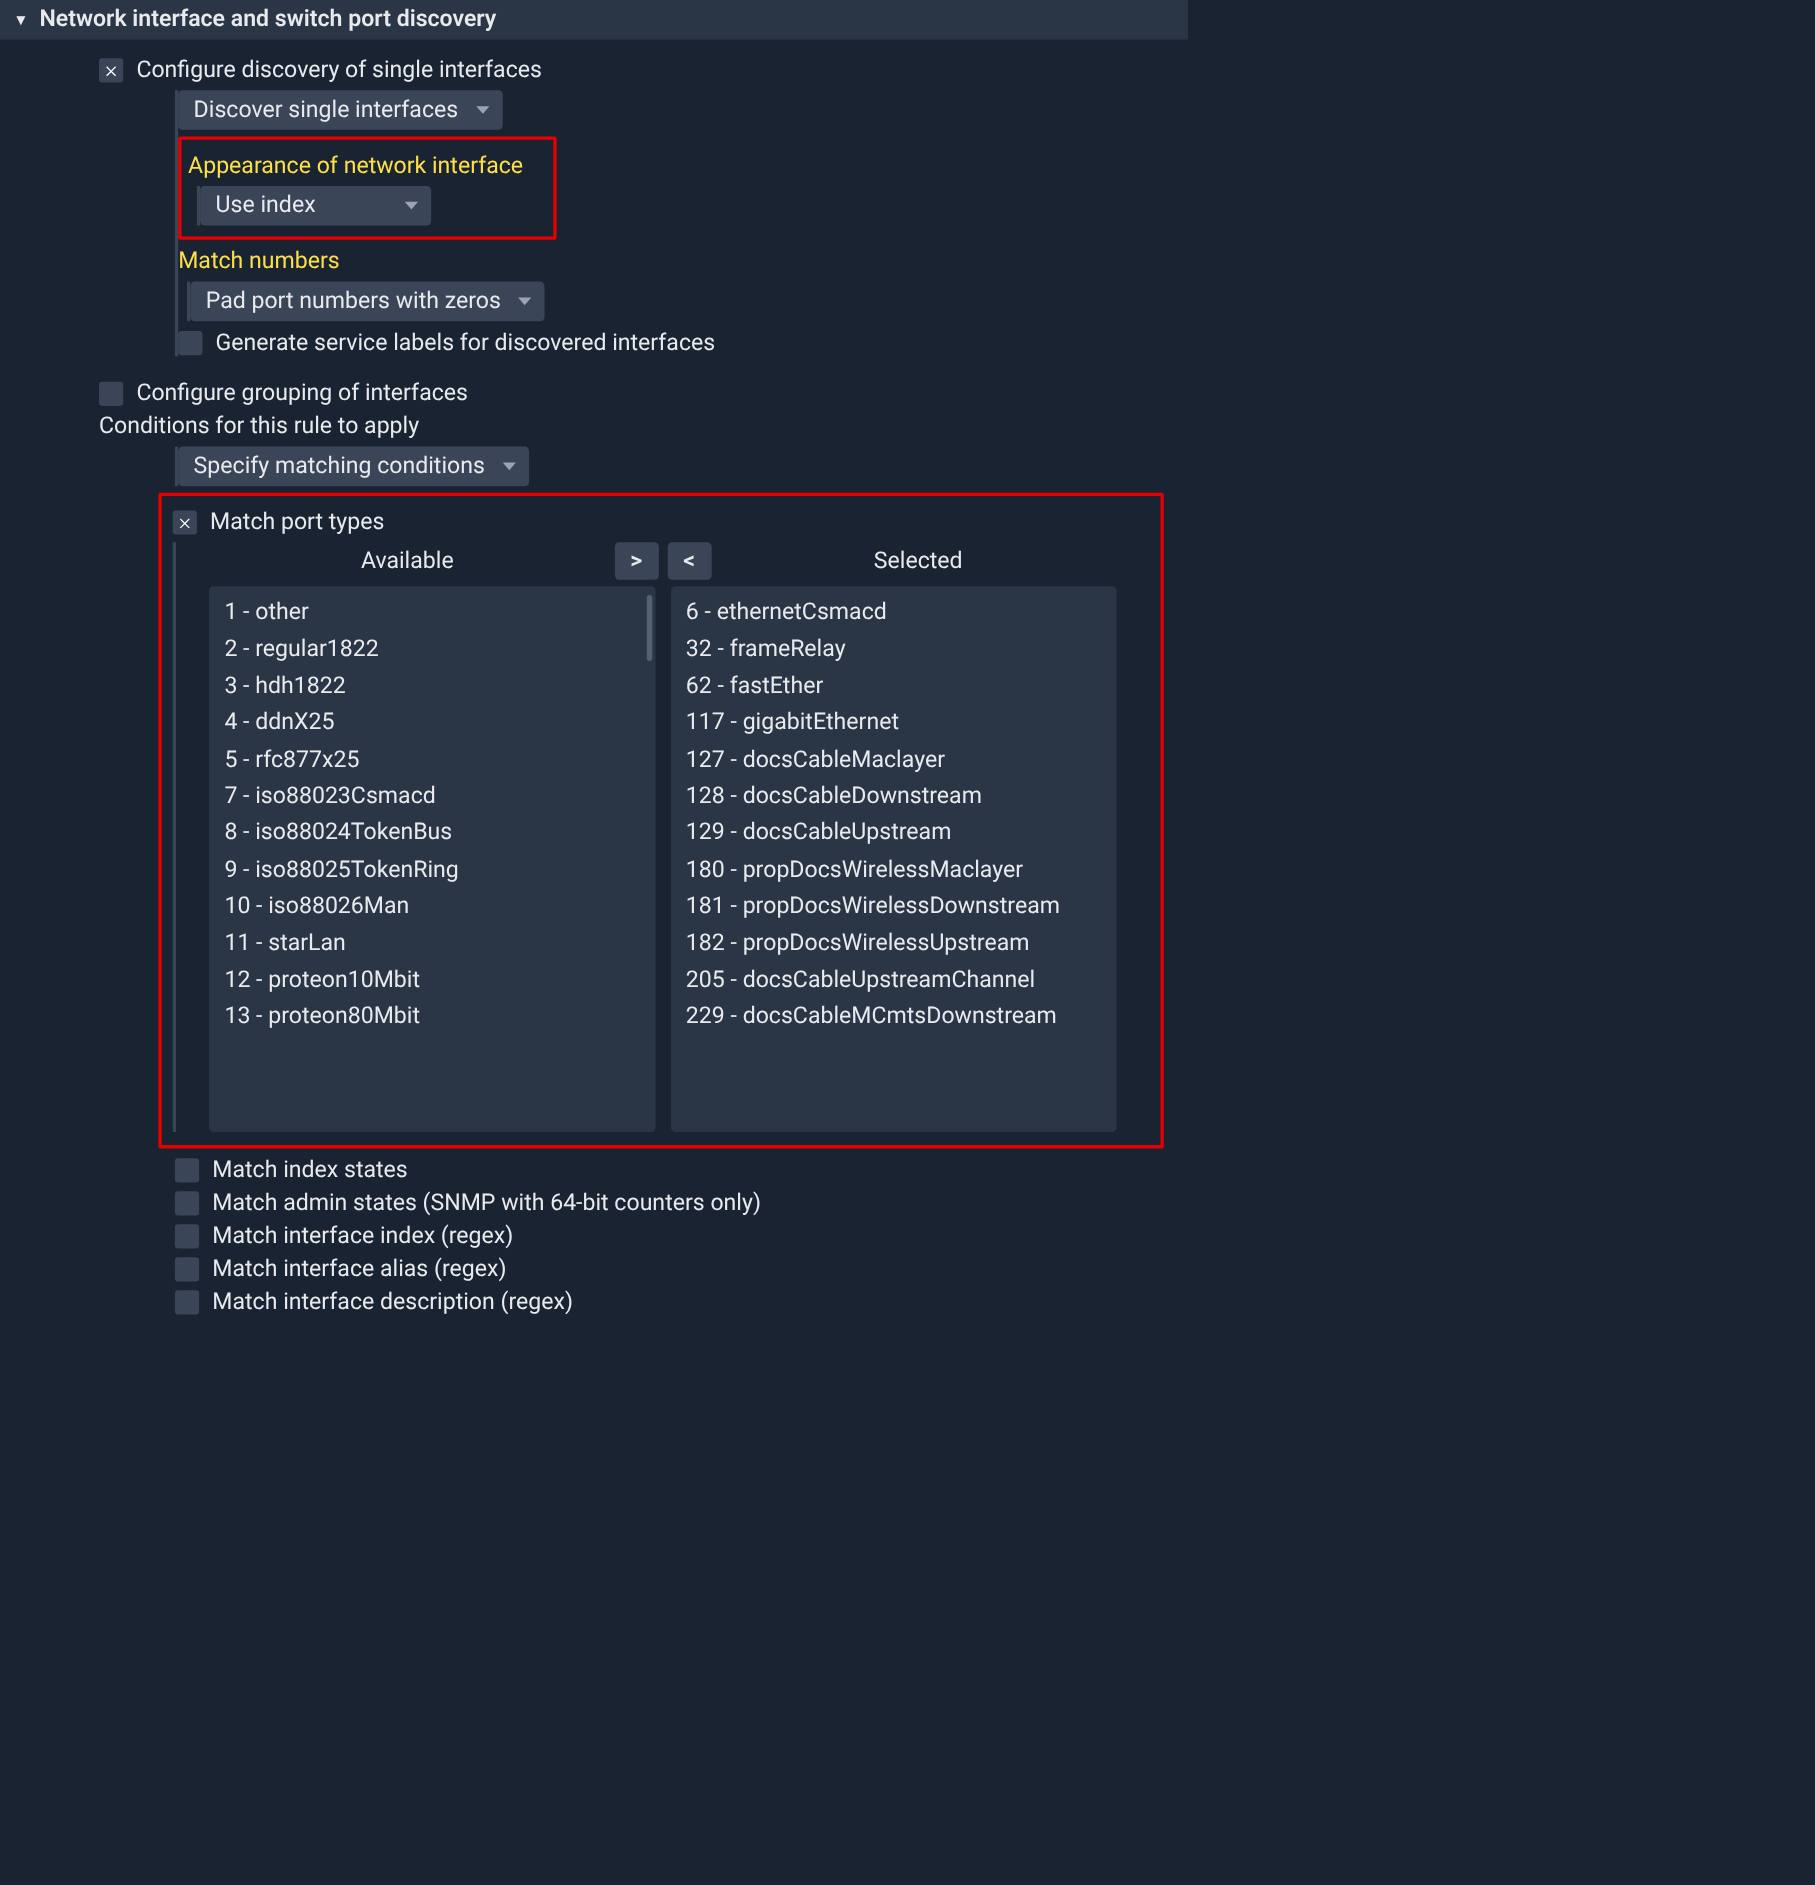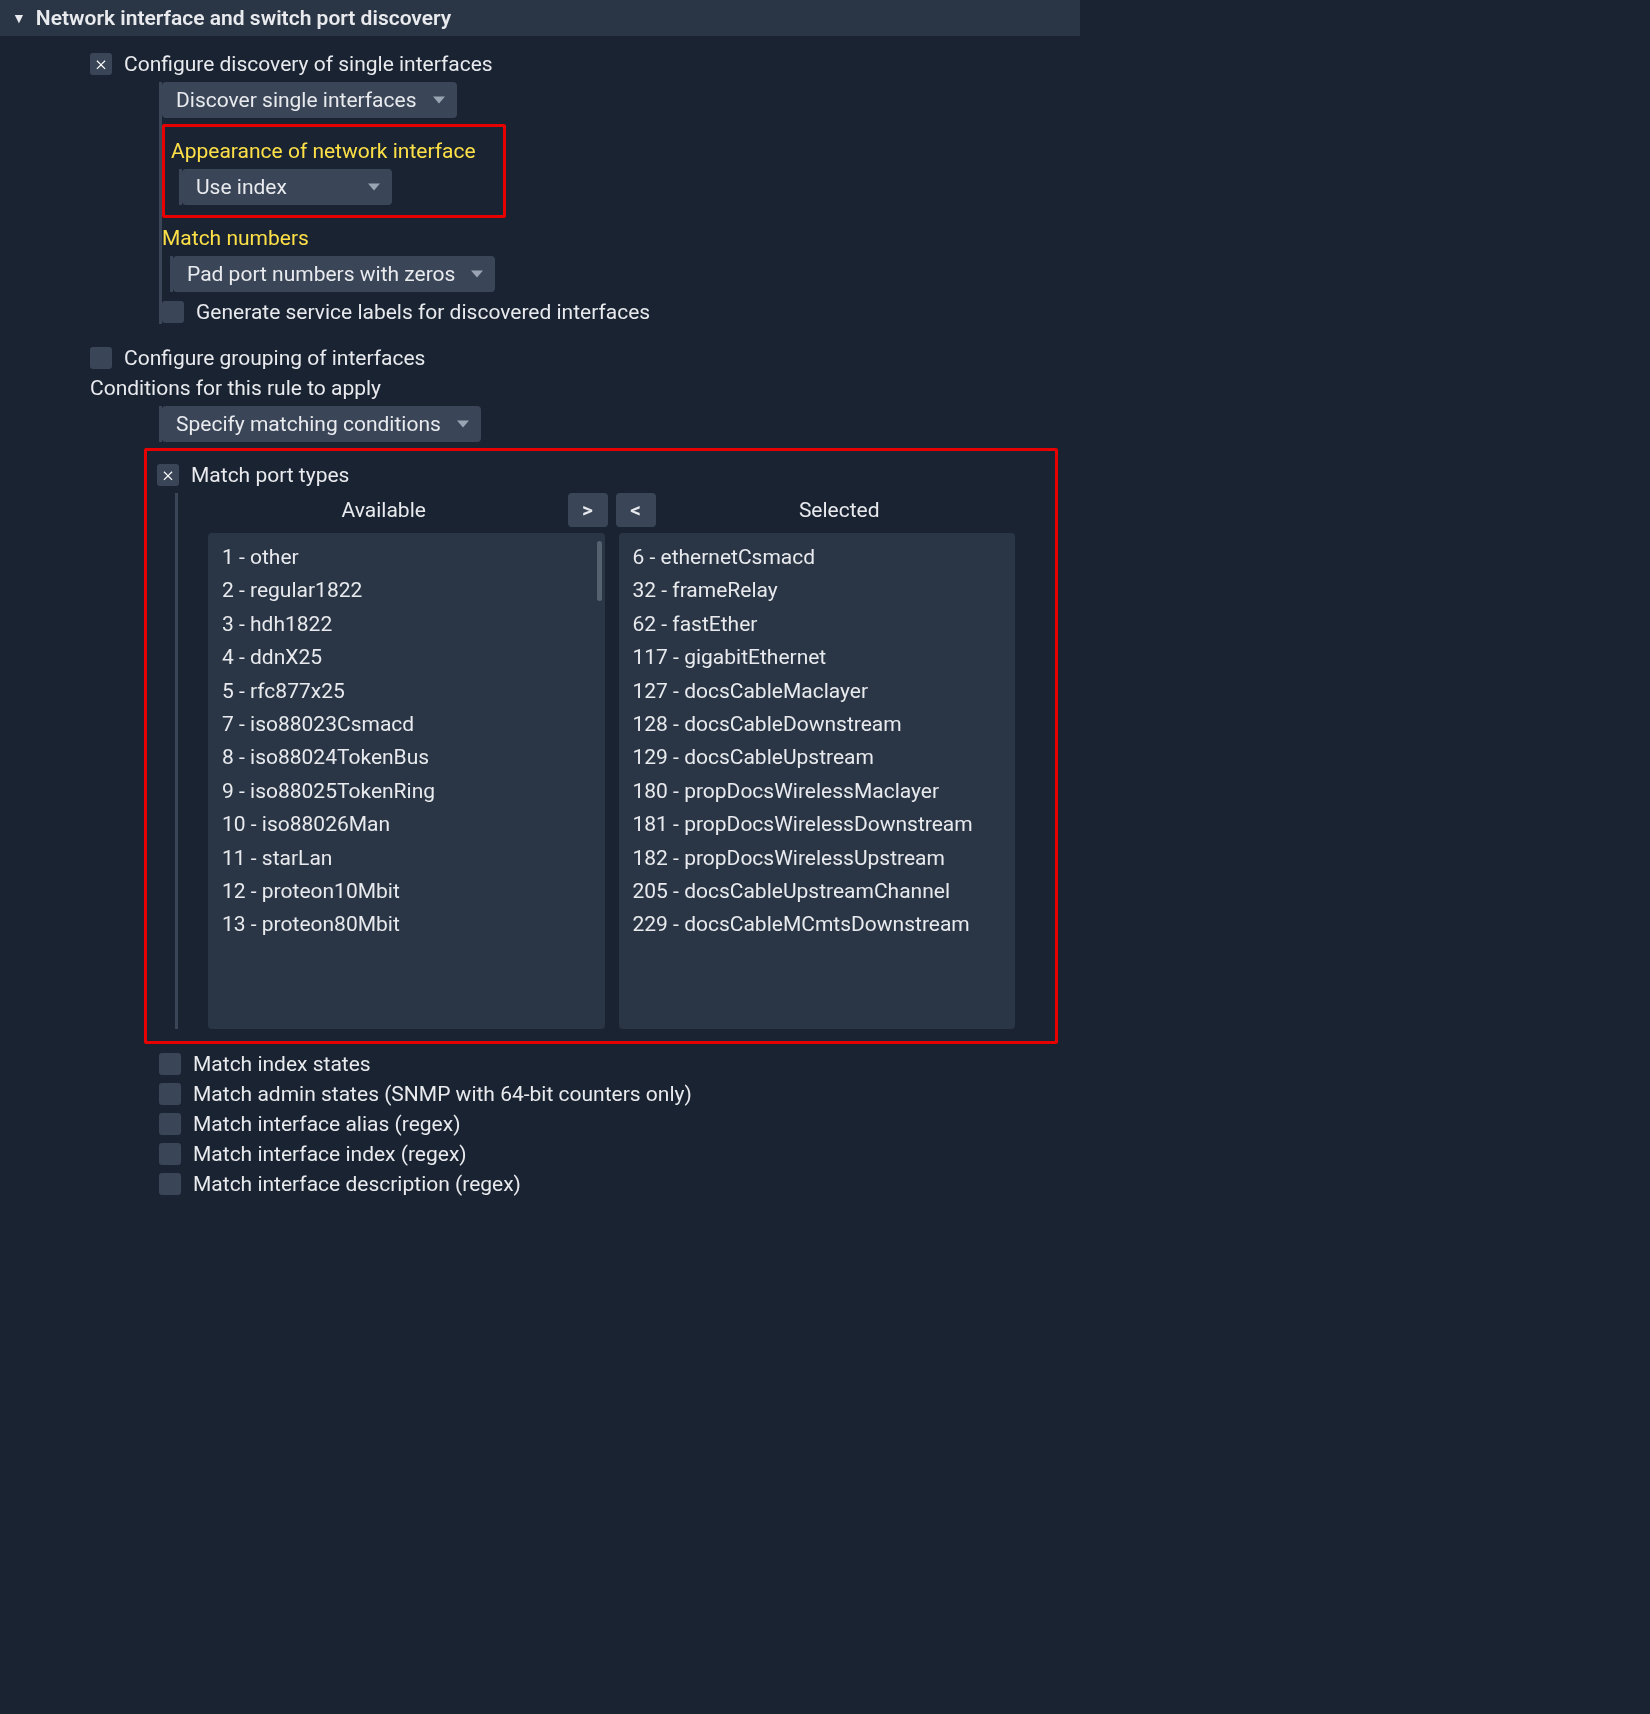--- a/index.html
+++ b/index.html
@@ -223,21 +223,21 @@
     <div class="red-box" style="margin:6px 8px 8px 130px;">
       <div class="row" style="margin-left:0;">
         <span class="check on">
           <svg viewBox="0 0 24 24">
               <path d="M18.3 5.71 12 12.01l-6.3-6.3-1.41 1.41 6.3 6.3-6.3 6.29 1.41 1.42 6.3-6.3 6.3 6.3 1.41-1.42-6.3-6.29 6.3-6.3z"></path>
             </svg>
         </span>
         <span class="label">Match port types</span>
       </div>
 
-      <div class="vbar-block duallist-wrap" style="margin-left:18px;">
+      <div class="vbar-block duallist-wrap" style="margin-left:0;">
         <div class="duallist-header">
           <div class="col-title">Available</div>
           <div class="move-btn">
               <span>&gt;</span>
             </div>
           <div class="move-btn">
               <span>&lt;</span>
             </div>
           <div class="col-title">Selected</div>
         </div>
@@ -283,25 +283,25 @@
         <div class="row" style="margin-left:0;">
           <span class="check"></span>
           <span class="label">Match index states</span>
         </div>
         <div class="row" style="margin-left:0;">
           <span class="check"></span>
           <span class="label">Match admin states (SNMP with 64-bit counters only)</span>
         </div>
         <div class="row" style="margin-left:0;">
           <span class="check"></span>
+          <span class="label">Match interface index (regex)</span>
+        </div>
+        <div class="row" style="margin-left:0;">
+          <span class="check"></span>
           <span class="label">Match interface alias (regex)</span>
-        </div>
-        <div class="row" style="margin-left:0;">
-          <span class="check"></span>
-          <span class="label">Match interface index (regex)</span>
         </div>
         <div class="row" style="margin-left:0;">
           <span class="check"></span>
           <span class="label">Match interface description (regex)</span>
         </div>
     </div>
 
   </div>
 </div>
 

